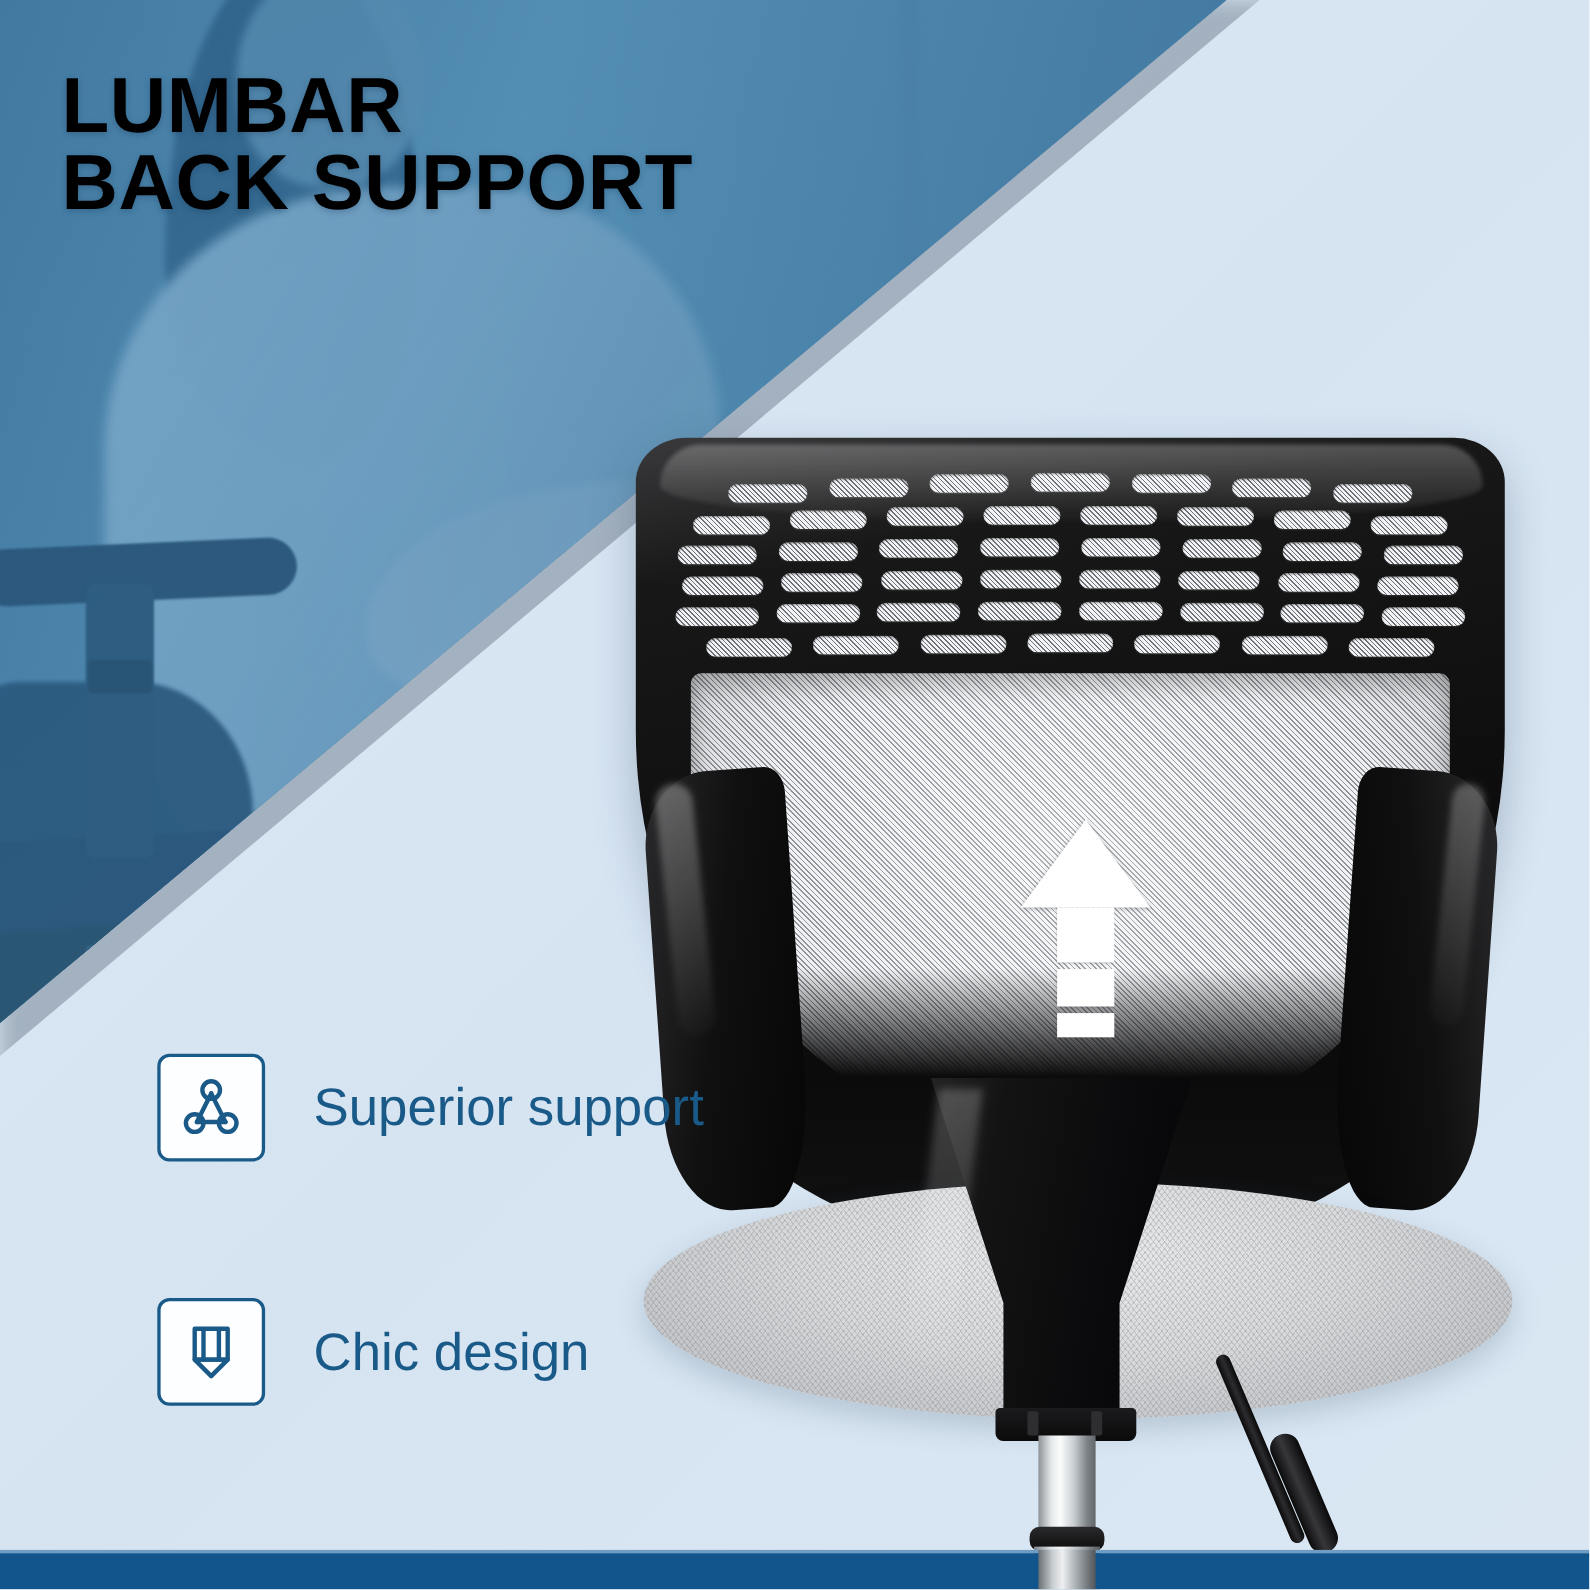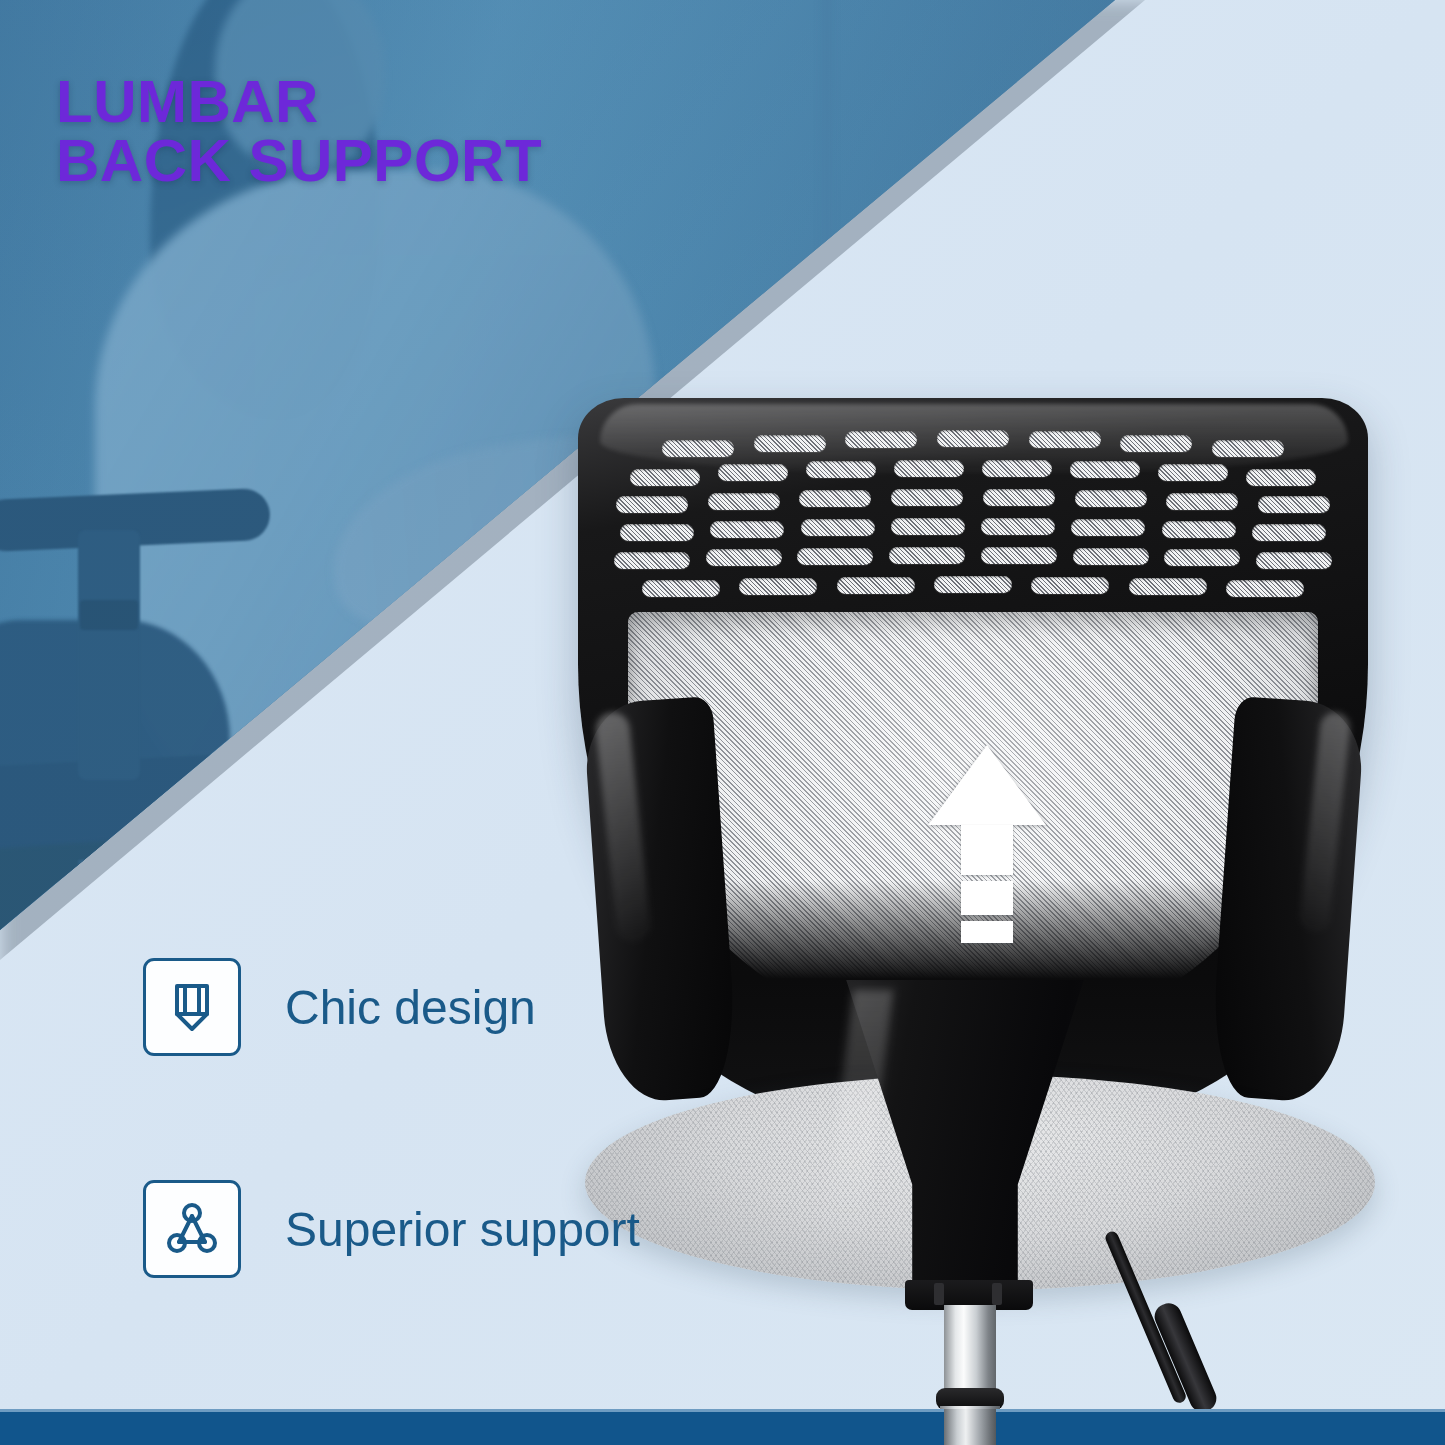--- a/index.html
+++ b/index.html
@@ -128,27 +128,26 @@
   }
   .ph-veil {
     left: 0; top: 0; width: 1180px; height: 1000px;
     background: linear-gradient(140deg, rgba(40,95,140,0.22), rgba(60,120,165,0.10) 60%, rgba(35,85,125,0.30));
   }
 
   
   .headline {
     position: absolute; left: 56px; top: 62px;
     z-index: 12;
-    color: #6d28d9;
+    color: #000000;
     font-weight: bold;
-    font-size: 60px;
+    font-size: 71px;
     line-height: 0.98;
     letter-spacing: 0.5px;
     text-shadow: 0 2px 6px rgba(20,50,80,0.30);
-    margin-top: 11px;
   }
   .headline .ln { display: block; white-space: nowrap; }
   .subhead {
     position: absolute; left: 58px; top: 258px;
     z-index: 12;
     color: #ffffff;
     font-size: 50px;
     font-weight: normal;
     letter-spacing: 0.2px;
     text-shadow: 0 2px 5px rgba(20,50,80,0.28);
@@ -478,42 +477,42 @@
 
   <div class="chair cylinder"></div>
   <div class="chair cyl-collar"></div>
   <div class="chair cyl-lower"></div>
 
   <div class="features">
 
     <div class="feature-row">
       <div class="feature-icon">
         <svg width="58" height="58" viewBox="0 0 58 58" fill="none" stroke="#1a5a89" stroke-width="4" stroke-linejoin="round" stroke-linecap="round">
-          <path d="M14 8 h30 v28 h-30 z"></path>
-          <path d="M14 36 h30 l-15 15 z"></path>
-          <path d="M22 9 v26"></path>
-          <path d="M36 9 v26"></path>
-        </svg>
-      </div>
-      <div class="feature-label">Chic design</div>
-    </div>
-
-    <div class="feature-row">
-      <div class="feature-icon">
-        <svg width="58" height="58" viewBox="0 0 58 58" fill="none" stroke="#1a5a89" stroke-width="4" stroke-linejoin="round" stroke-linecap="round">
           <line x1="29" y1="16" x2="16" y2="42"></line>
           <line x1="29" y1="16" x2="42" y2="42"></line>
           <line x1="16" y1="42" x2="42" y2="42"></line>
           <circle cx="29" cy="13" r="8"></circle>
           <circle cx="14" cy="43" r="8"></circle>
           <circle cx="44" cy="43" r="8"></circle>
         </svg>
       </div>
       <div class="feature-label">Superior support</div>
     </div>
 
+    <div class="feature-row">
+      <div class="feature-icon">
+        <svg width="58" height="58" viewBox="0 0 58 58" fill="none" stroke="#1a5a89" stroke-width="4" stroke-linejoin="round" stroke-linecap="round">
+          <path d="M14 8 h30 v28 h-30 z"></path>
+          <path d="M14 36 h30 l-15 15 z"></path>
+          <path d="M22 9 v26"></path>
+          <path d="M36 9 v26"></path>
+        </svg>
+      </div>
+      <div class="feature-label">Chic design</div>
+    </div>
+
   </div>
 
   <div class="footer-hairline"></div>
   <div class="footer-band"></div>
   <div class="cyl-thru"></div>
 
 </div>
 
 </body></html>

